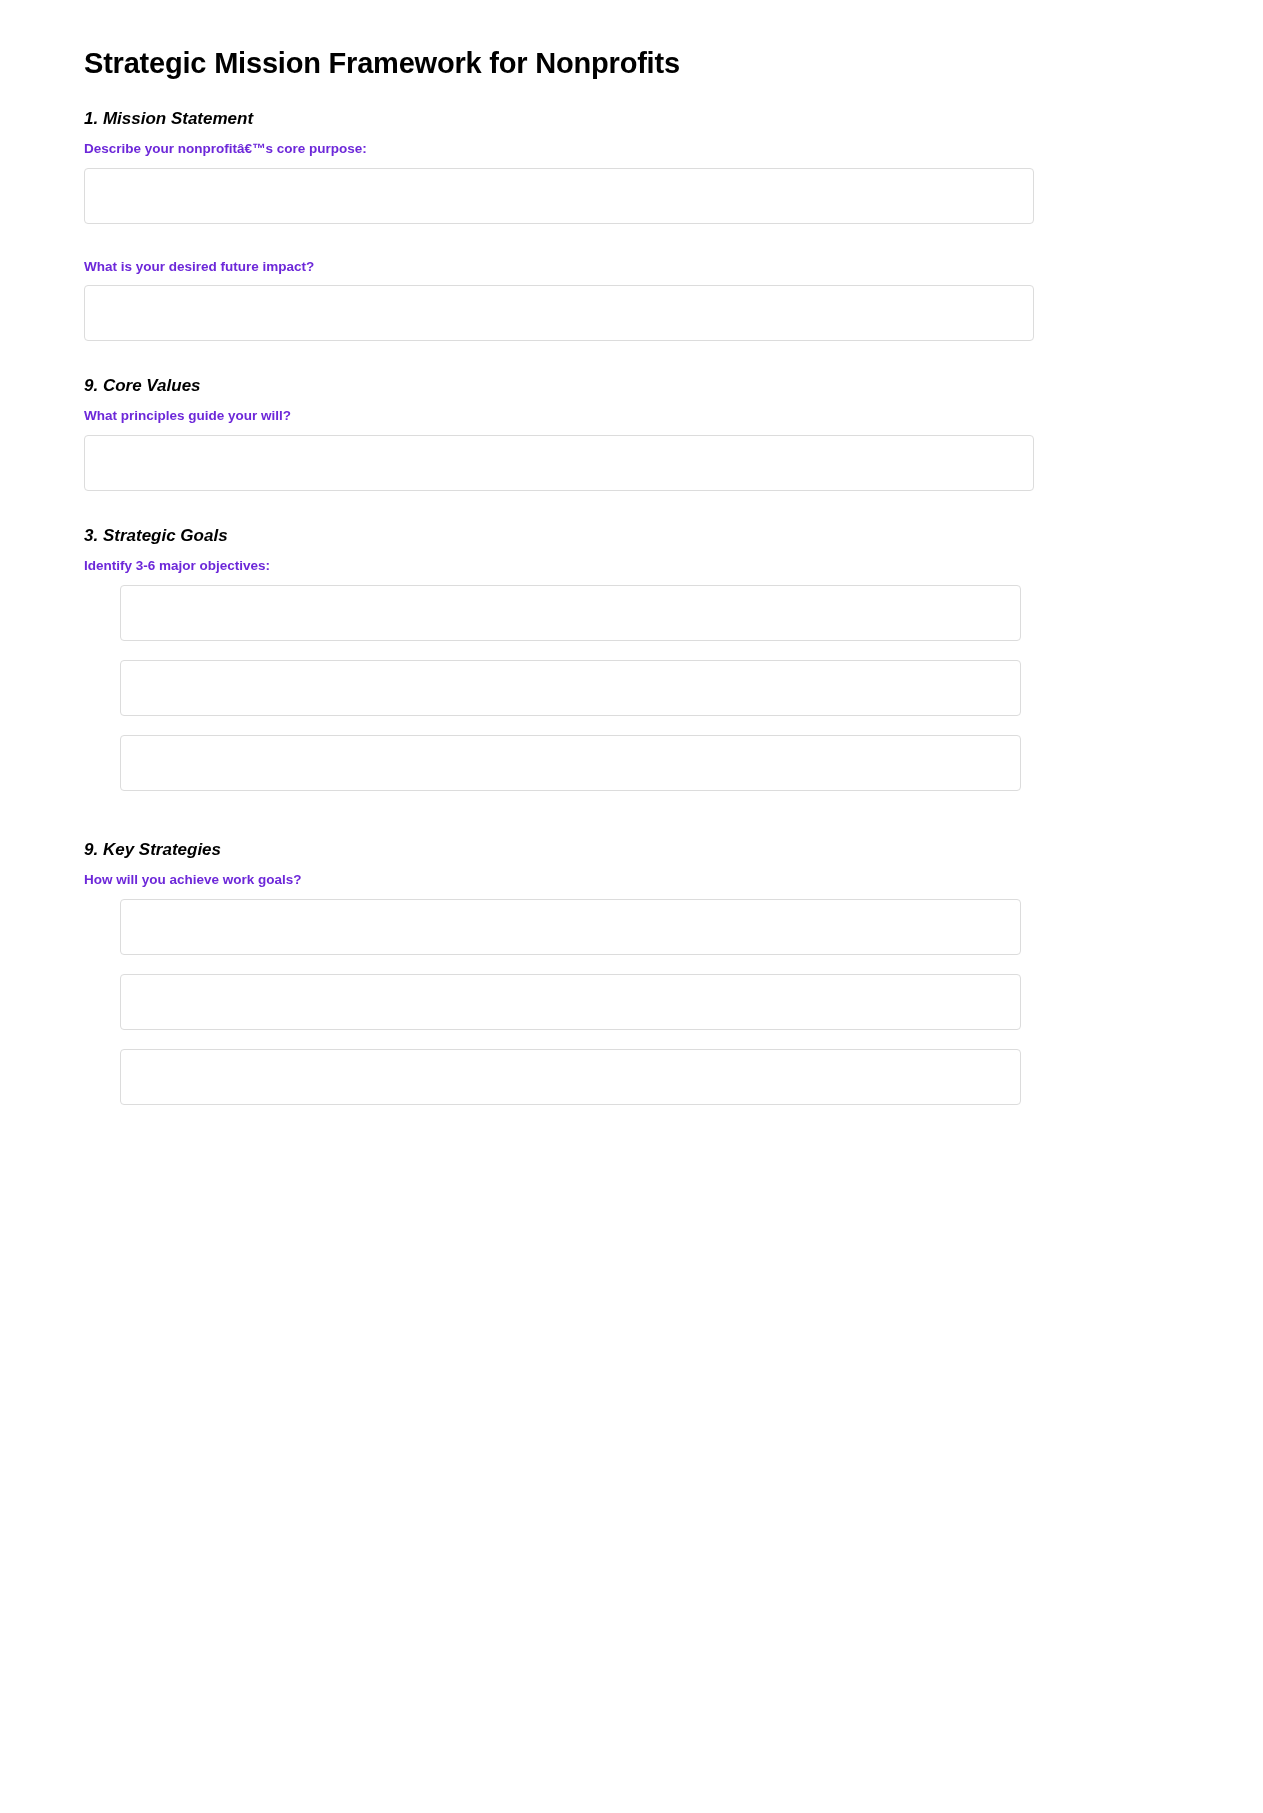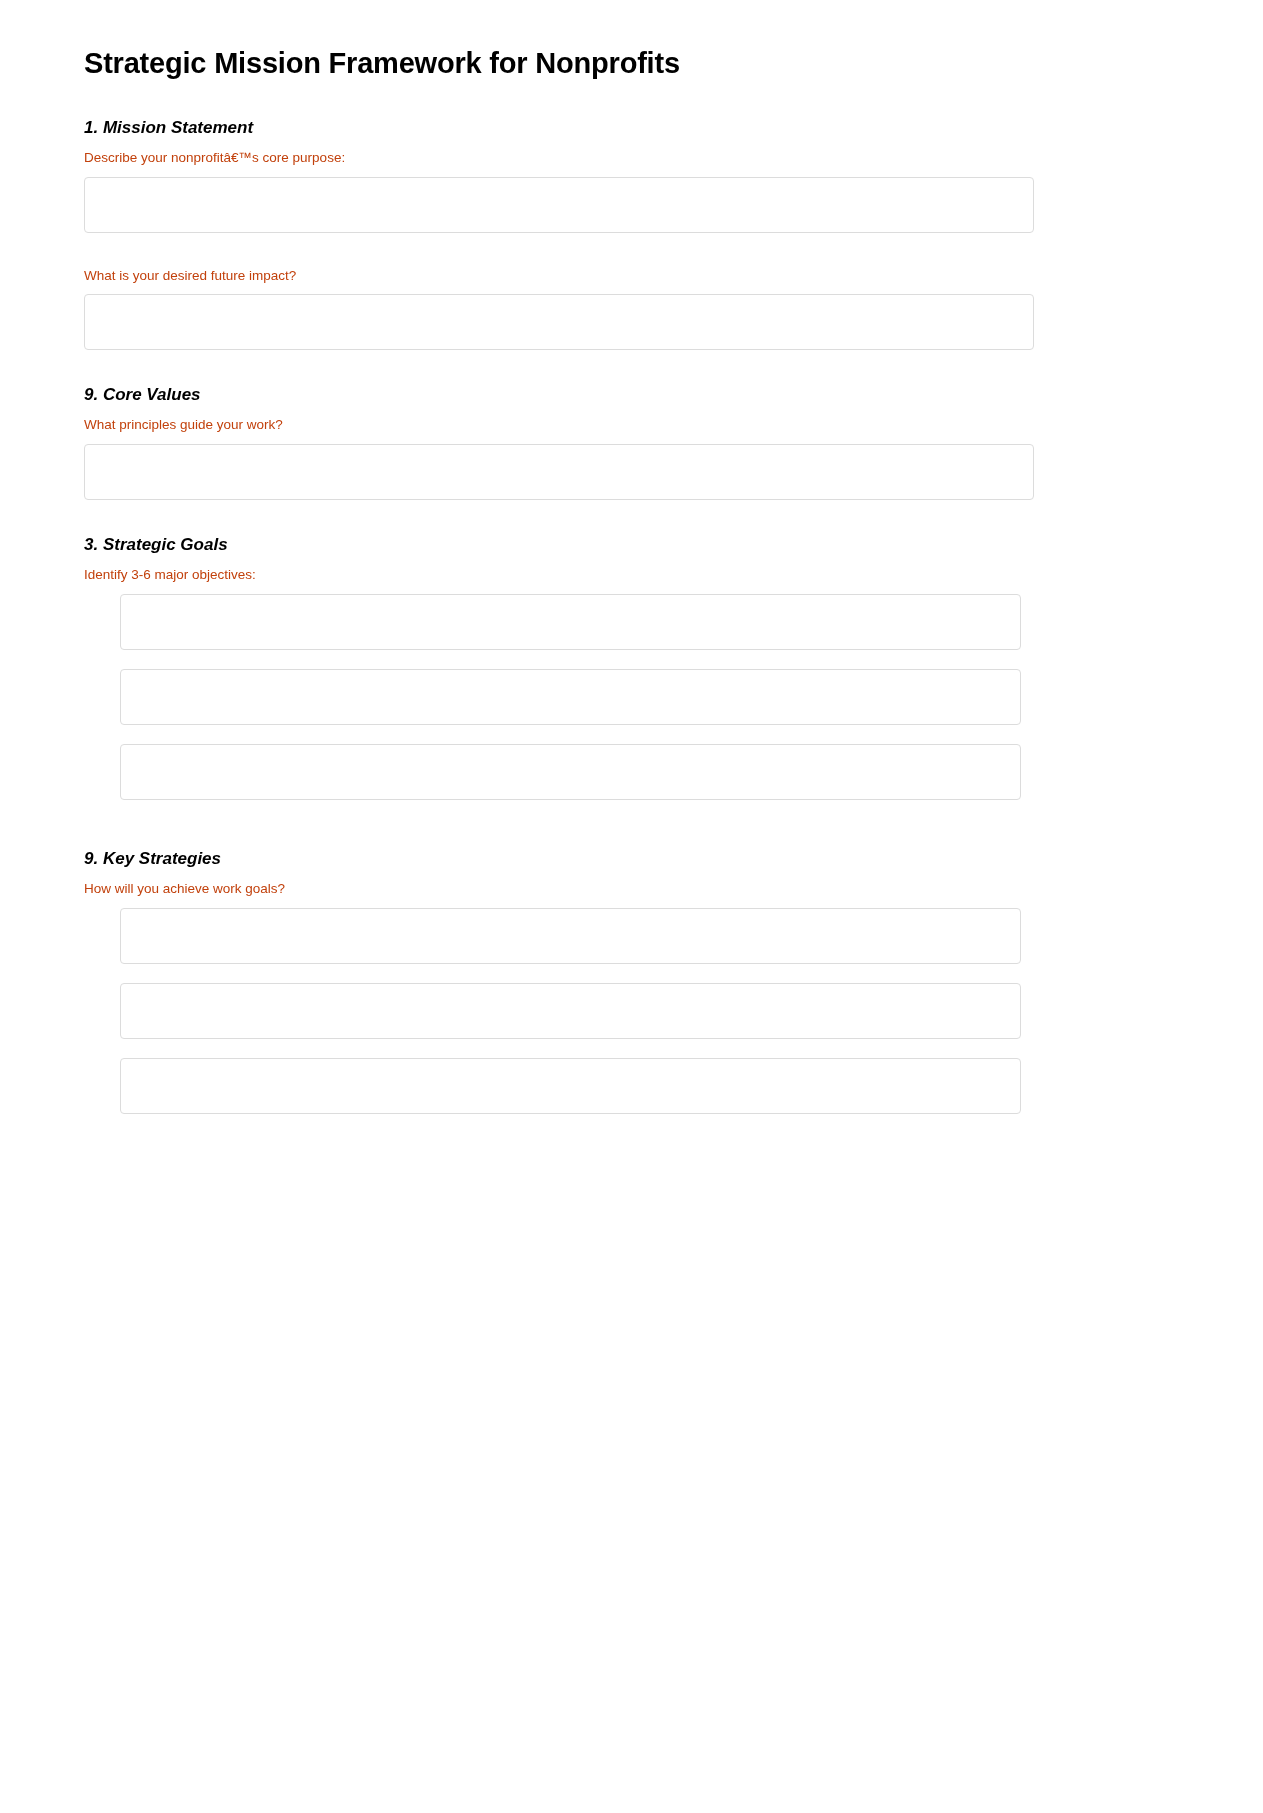--- a/index.html
+++ b/index.html
@@ -25,38 +25,38 @@
     background: #ffffff;
   }
   .inner {
     padding: 46px 84px 0 84px;
   }
   .doc-title {
     font-size: 29px;
     font-weight: bold;
     letter-spacing: -0.2px;
     color: #000;
-    margin: 0 0 36px 0;
+    margin: 0 0 27px 0;
     line-height: 1.2;
   }
   .section {
     margin-bottom: 0;
   }
   .section-heading {
     font-size: 17px;
     font-weight: bold;
     color: #000;
     margin: 0 0 11px 0;
     line-height: 1.25;
     font-style: italic;
   }
   .section-prompt {
     font-size: 13.5px;
-    font-weight: normal;
-    color: #c2410c;
+    font-weight: bold;
+    color: #6d28d9;
     margin: 0 0 10px 0;
     line-height: 1.3;
   }
   .field-box {
     box-sizing: border-box;
     width: 950px;
     height: 56px;
     border: 1px solid #dcdcdc;
     border-radius: 4px;
     background: #ffffff;
@@ -113,21 +113,21 @@
       <div class="field-box"></div>
     </div>
 
     <div class="section">
       <p class="section-prompt">What is your desired future impact?</p>
       <div class="field-box"></div>
     </div>
 
     <div class="section">
       <h2 class="section-heading">9. Core Values</h2>
-      <p class="section-prompt">What principles guide your work?</p>
+      <p class="section-prompt">What principles guide your will?</p>
       <div class="field-box"></div>
     </div>
 
     <div class="section">
       <h2 class="section-heading">3. Strategic Goals</h2>
       <p class="section-prompt">Identify 3-6 major objectives:</p>
       <ul class="bullet-list">
         <li class="bullet-item">
           <span class="bullet-marker"></span>
           <div class="bullet-field"></div>

